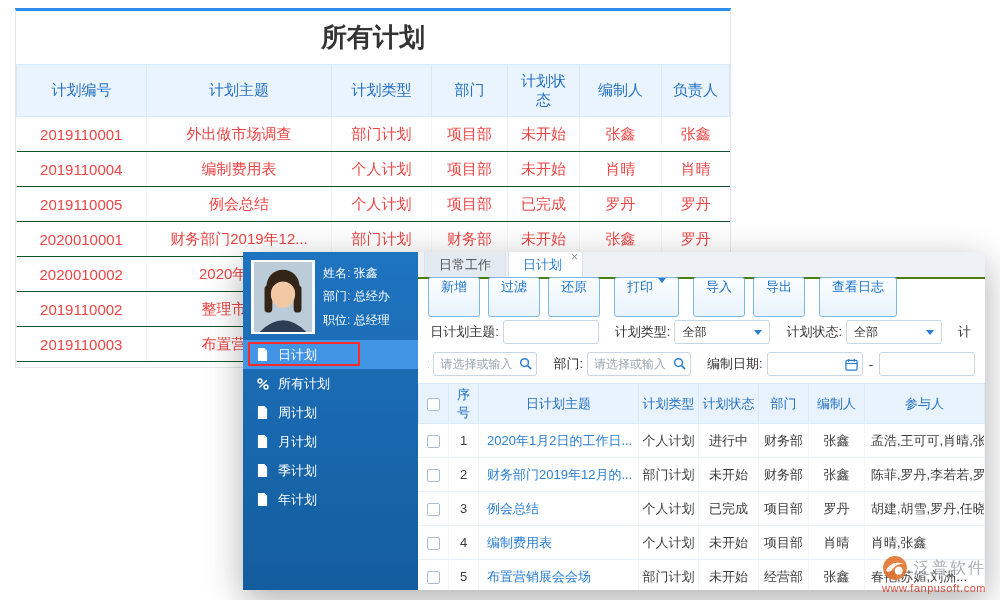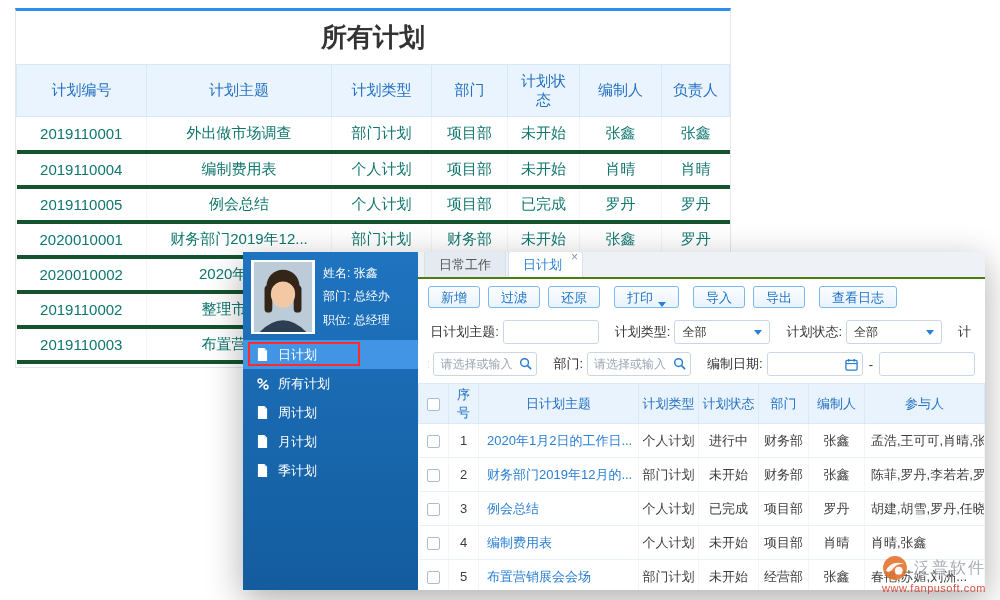--- a/index.html
+++ b/index.html
@@ -6,22 +6,22 @@
   body { background:#fff; font-family:"Liberation Sans","DejaVu Sans",sans-serif; }
   .stage { position:relative; width:1000px; height:600px; background:#fff; overflow:hidden; }
 
   
   .bg-window { position:absolute; left:15px; top:8px; width:716px; height:360px;
     background:#fff; border:1px solid #e3e6ea; border-top:3px solid #2e8ded; z-index:1; overflow:hidden; }
   .bg-title { height:53px; line-height:53px; text-align:center; font-size:26px; font-weight:bold; color:#333; }
   table.bg-table { width:100%; border-collapse:collapse; table-layout:fixed; }
   .bg-table th { height:52px; background:#eaf4fe; color:#2470c2; font-size:15px; font-weight:normal;
     border:1px solid #d7e8f8; padding:0 10px; }
-  .bg-table td { height:35px; text-align:center; font-size:15px; color:#0f766e;
-    border-bottom:4px solid #14532d; border-right:1px solid #f3f6f9;
+  .bg-table td { height:35px; text-align:center; font-size:15px; color:#ef4444;
+    border-bottom:1px solid #14532d; border-right:1px solid #f3f6f9;
     white-space:nowrap; overflow:hidden; padding:0 4px; }
   .bg-table td:last-child { border-right:none; }
 
   
   .fg-window { position:absolute; left:243px; top:252px; width:742px; height:338px;
     background:#fff; box-shadow:0 10px 34px rgba(0,0,0,.32); z-index:10; display:flex; overflow:hidden; }
 
   
   .sidebar { width:175px; flex:none; background:linear-gradient(180deg,#1f74c0,#135c9e); color:#fff; }
   .profile { display:flex; padding:8px; height:88px; }
@@ -41,21 +41,21 @@
   .main { flex:1; min-width:0; display:flex; flex-direction:column; background:#fff; }
   .tabbar { height:27px; flex:none; background:#eef2f6; border-bottom:2px solid #4d7c0f;
     display:flex; align-items:flex-end; padding-left:6px; gap:2px; }
   .tab { height:26px; line-height:25px; padding:0 14px; font-size:13px; color:#555;
     background:#e3eaf1; border:1px solid #d8e1ea; border-bottom:none;
     border-radius:3px 3px 0 0; cursor:pointer; }
   .tab.active { background:#fff; color:#2a7fd4; position:relative; padding-right:20px; }
   .tab-close { position:absolute; top:-1px; right:4px; font-size:12px; line-height:12px; color:#8a94a0; cursor:pointer; }
 
   .toolbar { height:36px; flex:none; display:flex; align-items:center; padding:0 10px; gap:8px; }
-  .btn { height:22px; padding:0 12px; display:flex; align-items:flex-end; gap:5px;
+  .btn { height:40px; padding:0 12px; display:flex; align-items:flex-start; gap:5px;
     font-size:13px; color:#1e74c8; background:linear-gradient(#fbfdff,#e9f3fc);
     border:1px solid #7db8ec; border-radius:3px; cursor:pointer; white-space:nowrap;
     font-family:inherit; }
   .btn.gap { margin-left:6px;padding-left:12px; }
   .caret { width:0; height:0; border-left:4px solid transparent; border-right:4px solid transparent;
     border-top:5px solid #2a7fd4; }
 
   .filters { padding:4px 10px 6px; display:flex; flex-direction:column; gap:6px; flex:none; }
   .frow { display:flex; align-items:center; height:26px; white-space:nowrap; overflow:hidden;justify-content:flex-end; }
   .frow > * { flex:none; }
@@ -261,20 +261,29 @@
         </div>
         <div class="menu-item">
           <span class="mi-icon">
             <svg viewBox="0 0 12 14" width="11" height="13">
                 <path d="M1 0 h7 l3 3 v11 h-10 z" fill="#fff"></path>
                 <path d="M8 0 l3 3 h-3 z" fill="#cfe2f3"></path>
               </svg>
           </span>
           <span>季计划</span>
         </div>
+        <div class="menu-item">
+          <span class="mi-icon">
+            <svg viewBox="0 0 12 14" width="11" height="13">
+                <path d="M1 0 h7 l3 3 v11 h-10 z" fill="#fff"></path>
+                <path d="M8 0 l3 3 h-3 z" fill="#cfe2f3"></path>
+              </svg>
+          </span>
+          <span>年计划</span>
+        </div>
       </nav>
     </aside>
 
     <div class="main">
 
       <div class="tabbar">
         <div class="tab">
           <span>日常工作</span>
         </div>
         <div class="tab active">

